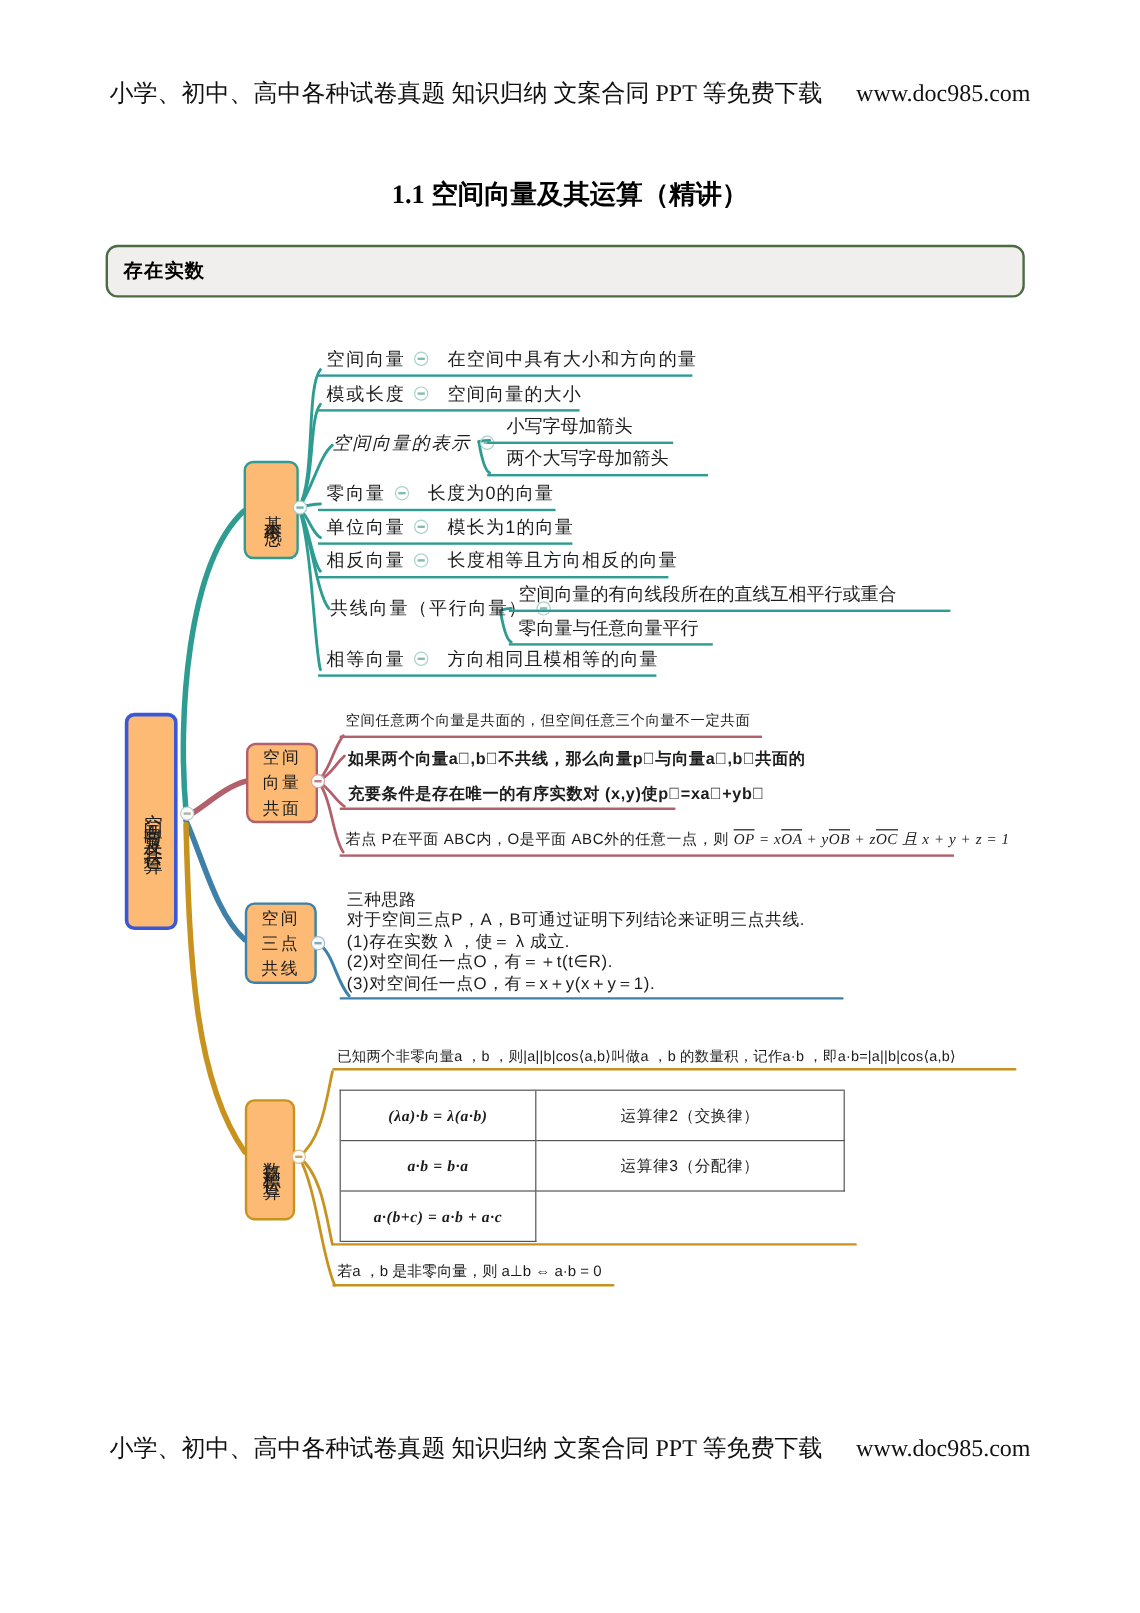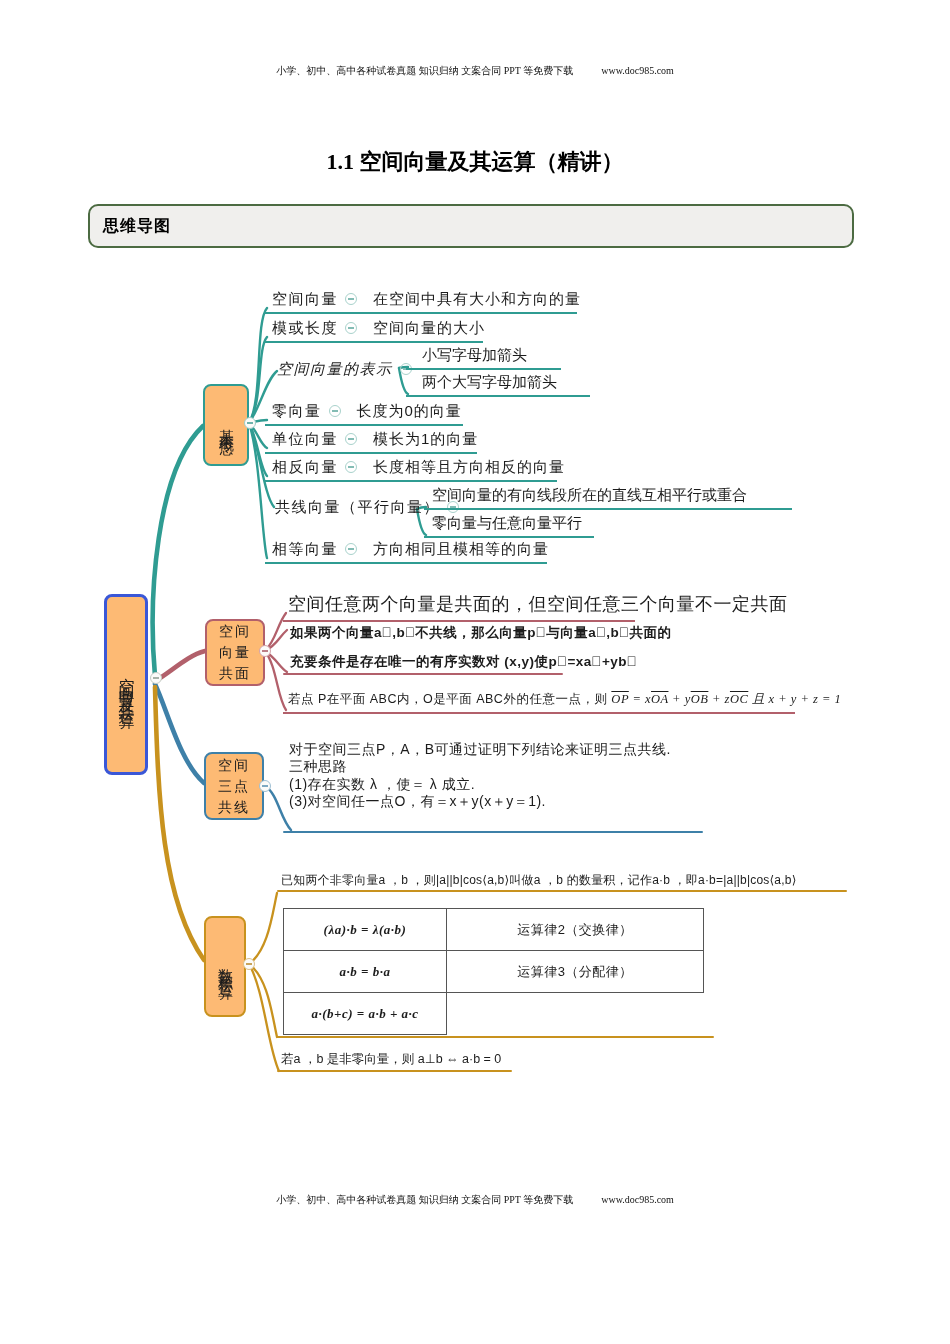--- a/index.html
+++ b/index.html
@@ -1,21 +1,21 @@
 <!DOCTYPE html>
 <html><head>
 <meta charset="utf-8">
 <style>
   html,body{margin:0;padding:0;}
   body{width:950px;height:1344px;position:relative;background:#ffffff;
        font-family:"Liberation Sans",sans-serif;color:#1c1c1c;overflow:hidden;}
   .abs{position:absolute;}
   
   .pageline{left:0;right:0;text-align:center;font-family:"Liberation Serif",serif;
-            font-size:10px;color:#111;white-space:nowrap;}
+            font-size:20px;color:#111;white-space:nowrap;}
   .pageline .url{margin-left:28px;}
   .title{left:0;right:0;top:147px;text-align:center;font-family:"Liberation Serif",serif;
          font-size:22px;font-weight:bold;color:#000;}
   
   .secbox{left:88px;top:204px;width:766px;height:44px;box-sizing:border-box;
           border:2.5px solid #4c6b42;border-radius:10px;background:#f0efed;
           display:flex;align-items:center;padding-left:13px;}
   .secbox .seclabel{font-weight:bold;font-size:16px;color:#000;letter-spacing:1px;}
   
   .node{position:absolute;background:#fdba74;box-sizing:border-box;border-radius:8px;
@@ -39,21 +39,21 @@
   .mini{display:inline-block;flex:none;width:12px;height:12px;border-radius:50%;
         box-sizing:border-box;border:1.2px solid #a9d2cc;margin:3px 0 0 7px;}
   .mini i{display:block;width:6px;height:1.4px;background:#83bcb4;margin:4.4px auto 0;}
   
   .b1row{position:absolute;display:flex;align-items:flex-start;white-space:nowrap;
          font-size:15px;z-index:2;padding:0 4px 3px 7px;}
   .b1u{border-bottom:2.2px solid #2f9c92;box-sizing:border-box;}
   .b1row .lbl{letter-spacing:1.5px;}
   .b1row .desc{margin-left:16px;letter-spacing:1px;}
   
-  .b2item{position:absolute;white-space:nowrap;font-size:18px;z-index:2;padding:0 4px 4px 5px;letter-spacing:0.5px;}
+  .b2item{position:absolute;white-space:nowrap;font-size:12px;z-index:2;padding:0 4px 4px 5px;letter-spacing:0.5px;}
   .b2u{border-bottom:2.2px solid #b2606b;box-sizing:border-box;}
   .b2bold{font-weight:bold;font-size:13.5px;}
   .math{font-family:"Liberation Serif",serif;font-style:italic;}
   .vec{text-decoration:overline;font-family:"Liberation Serif",serif;font-style:italic;}
   
   .b3block{position:absolute;font-size:14px;line-height:17.4px;white-space:nowrap;z-index:2;letter-spacing:0.5px;}
   
   .b4intro{position:absolute;font-size:12px;white-space:nowrap;z-index:2;letter-spacing:0.2px;}
   .tbl{position:absolute;left:283px;top:908px;width:420px;z-index:2;background:#fff;
        display:grid;grid-template-columns:163px 1fr;border-top:1.2px solid #555;border-left:1.2px solid #555;}
@@ -69,21 +69,21 @@
 </head>
 <body>
 
 <div class="abs pageline" style="top:64px;">
   <span>小学、初中、高中各种试卷真题  知识归纳  文案合同  PPT 等免费下载</span><span class="url">www.doc985.com</span>
 </div>
 
 <div class="abs title">1.1 空间向量及其运算（精讲）</div>
 
 <div class="abs secbox">
-  <span class="seclabel">思维导图</span>
+  <span class="seclabel">存在实数</span>
 </div>
 
 <svg class="wires" width="950" height="1344" viewBox="0 0 950 1344">
   <g fill="none" stroke-linecap="round">
 
     <path d="M155,676 C148,598 156,470 203,426" stroke="#2f9c92" stroke-width="4.6"></path>
     <path d="M155,681 C170,673 186,656 205,651" stroke="#b2606b" stroke-width="4.6"></path>
     <path d="M155,684 C168,712 180,762 204,783" stroke="#3e80a8" stroke-width="4.6"></path>
     <path d="M155,687 C158,800 162,900 204,960" stroke="#c8921e" stroke-width="4.6"></path>
 
@@ -225,23 +225,24 @@
 
 <div class="b2item b2u" style="left:283px;top:592px;width:352px;">空间任意两个向量是共面的，但空间任意三个向量不一定共面</div>
 <div class="b2item b2bold" style="left:285px;top:624px;">如果两个向量a⃗,b⃗不共线，那么向量p⃗与向量a⃗,b⃗共面的</div>
 <div class="b2item b2bold" style="left:285px;top:653px;">充要条件是存在唯一的有序实数对 (x,y)使p⃗=xa⃗+yb⃗</div>
 <div class="ul ul-rose" style="left:283px;top:673px;width:280px;"></div>
 <div class="b2item b2u" style="left:283px;top:691px;width:512px;font-size:12.5px;">
   <span>若点 P在平面 ABC内，O是平面 ABC外的任意一点，则 </span><span class="vec">OP</span><span class="math"> = x</span><span class="vec">OA</span><span class="math"> + y</span><span class="vec">OB</span><span class="math"> + z</span><span class="vec">OC</span><span class="math"> 且 x + y + z = 1</span>
 </div>
 
 <div class="b3block" style="left:289px;top:741px;">
+  <div>三种思路</div>
   <div>对于空间三点P，A，B可通过证明下列结论来证明三点共线.</div>
-  <div>三种思路</div>
   <div>(1)存在实数 λ ，使＝ λ 成立.</div>
+  <div>(2)对空间任一点O，有＝＋t(t∈R).</div>
   <div>(3)对空间任一点O，有＝x＋y(x＋y＝1).</div>
 </div>
 <div class="ul ul-blue" style="left:283px;top:831px;width:420px;"></div>
 
 <div class="b4intro" style="left:281px;top:872px;">已知两个非零向量a ，b ，则|a||b|cos⟨a,b⟩叫做a ，b 的数量积，记作a·b ，即a·b=|a||b|cos⟨a,b⟩</div>
 <div class="ul ul-gold" style="left:277px;top:890px;width:570px;"></div>
 
 <div class="tbl">
   <div class="cell fml">(λa)·b = λ(a·b)</div>
   <div class="cell">运算律2（交换律）</div>

